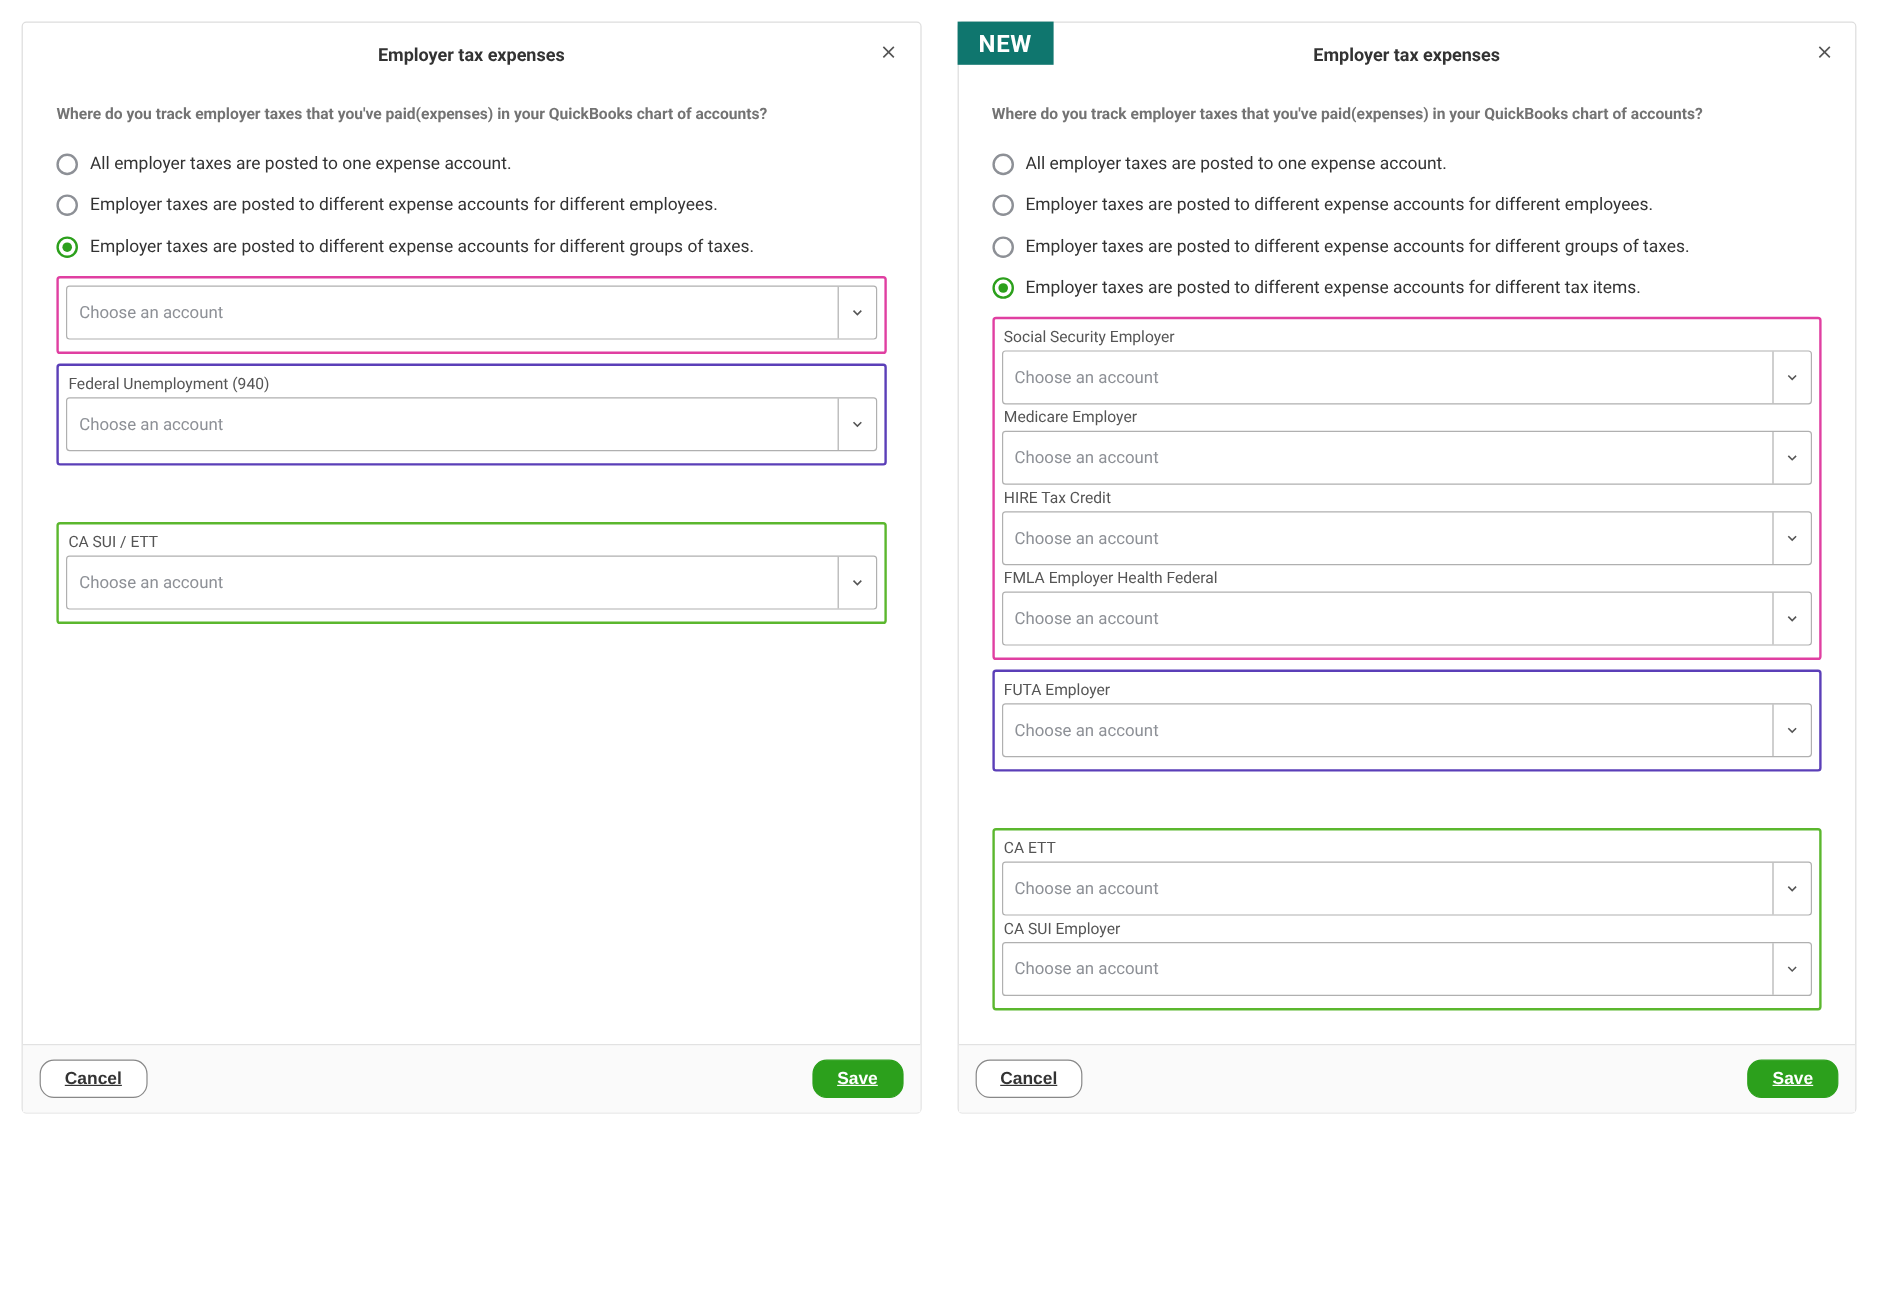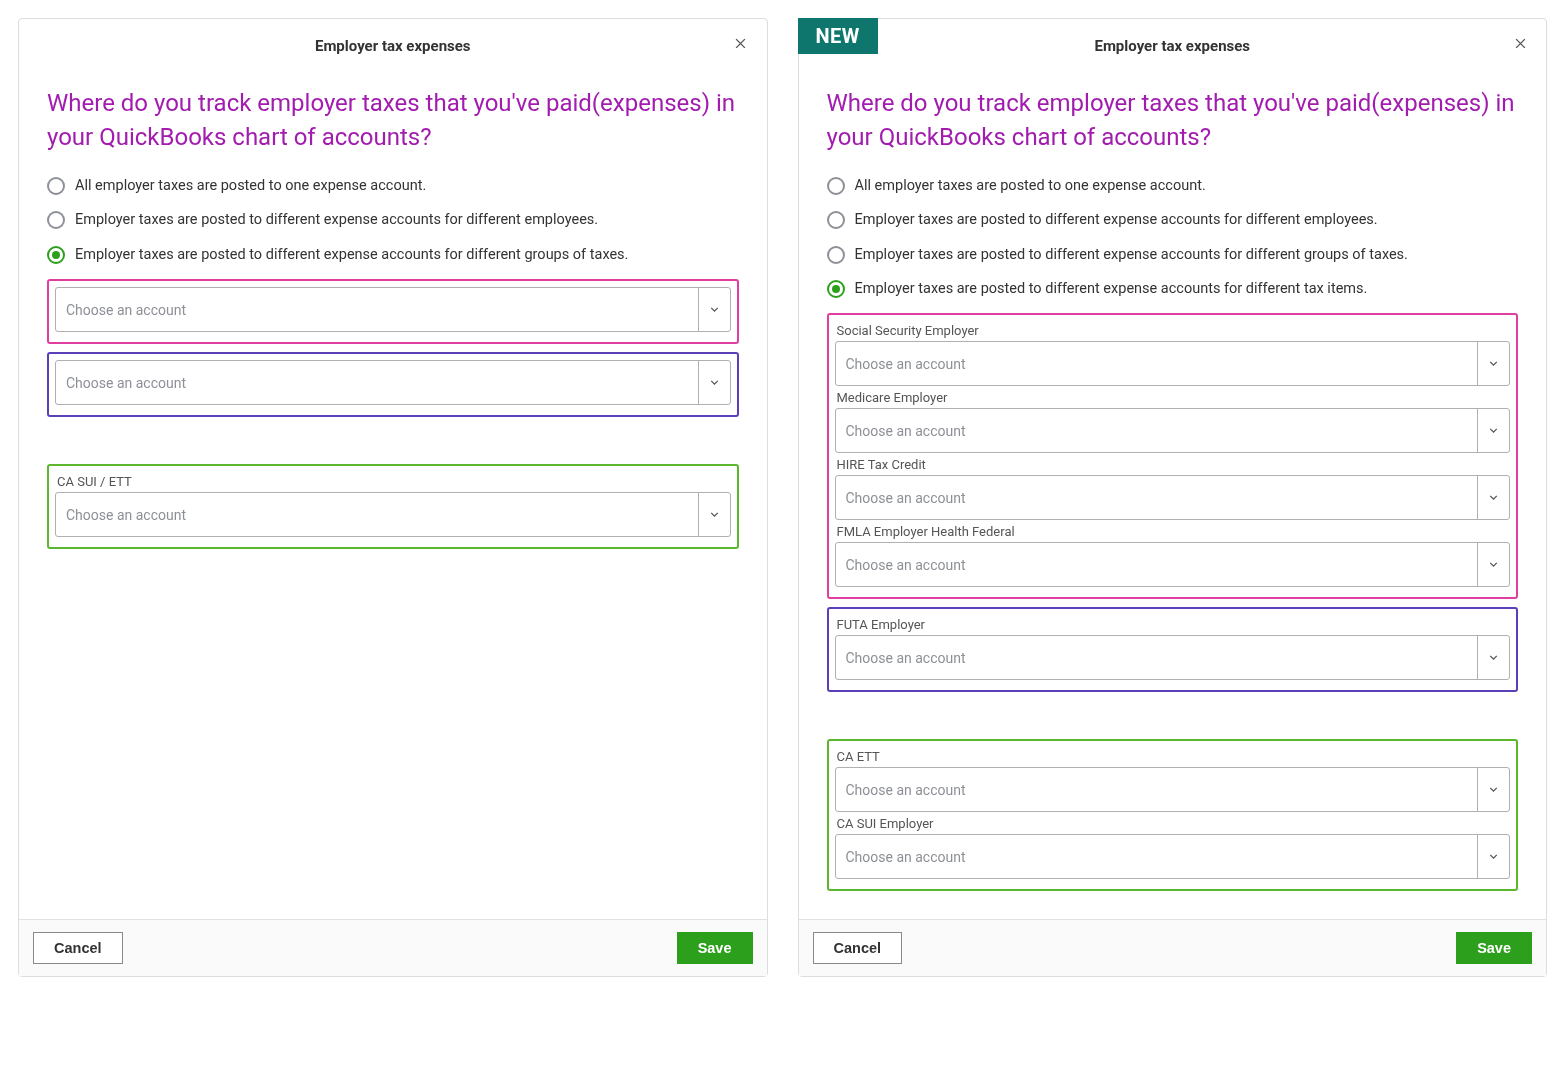--- a/index.html
+++ b/index.html
@@ -57,25 +57,25 @@
     font-size: 20px;
     padding: 6px 18px;
     letter-spacing: 0.5px;
   }
   .panel-body {
     padding: 0 28px 20px 28px;
     flex: 1;
     overflow: auto;
   }
   .question {
-    font-size: 24px;
-    font-weight: 400;
+    font-size: 13px;
+    font-weight: 700;
     line-height: 1.4;
     margin: 20px 0 22px 0;
-    color: #a21caf;
+    color: #737373;
   }
   .radio-group {
     margin-bottom: 14px;
   }
   .radio-row {
     display: flex;
     align-items: flex-start;
     gap: 10px;
     margin-bottom: 14px;
     cursor: pointer;
@@ -156,22 +156,23 @@
     background: #fafafa;
     padding: 12px 14px;
     display: flex;
     justify-content: space-between;
     align-items: center;
   }
   .btn {
     font-size: 14.5px;
     font-weight: 600;
     padding: 7px 20px;
-    border-radius: 0;
+    border-radius: 12px;
     cursor: pointer;
+    text-decoration: underline;
   }
   .btn-cancel {
     background: #fff;
     border: 1px solid #888;
     color: #333;
   }
   .btn-save {
     background: #2ca01c;
     border: 1px solid #2ca01c;
     color: #fff;
@@ -221,20 +222,21 @@
                 <svg viewBox="0 0 24 24" fill="none" stroke="currentColor" stroke-width="2.4">
                   <path d="M6 9l6 6 6-6"></path>
                 </svg>
               </div>
           </div>
         </div>
       </div>
 
       <div class="field-group g-purple">
         <div class="field">
+          <div class="field-label">Federal Unemployment (940)</div>
           <div class="select">
             <div class="select-text">Choose an account</div>
             <div class="select-caret">
                 <svg viewBox="0 0 24 24" fill="none" stroke="currentColor" stroke-width="2.4">
                   <path d="M6 9l6 6 6-6"></path>
                 </svg>
               </div>
           </div>
         </div>
       </div>

